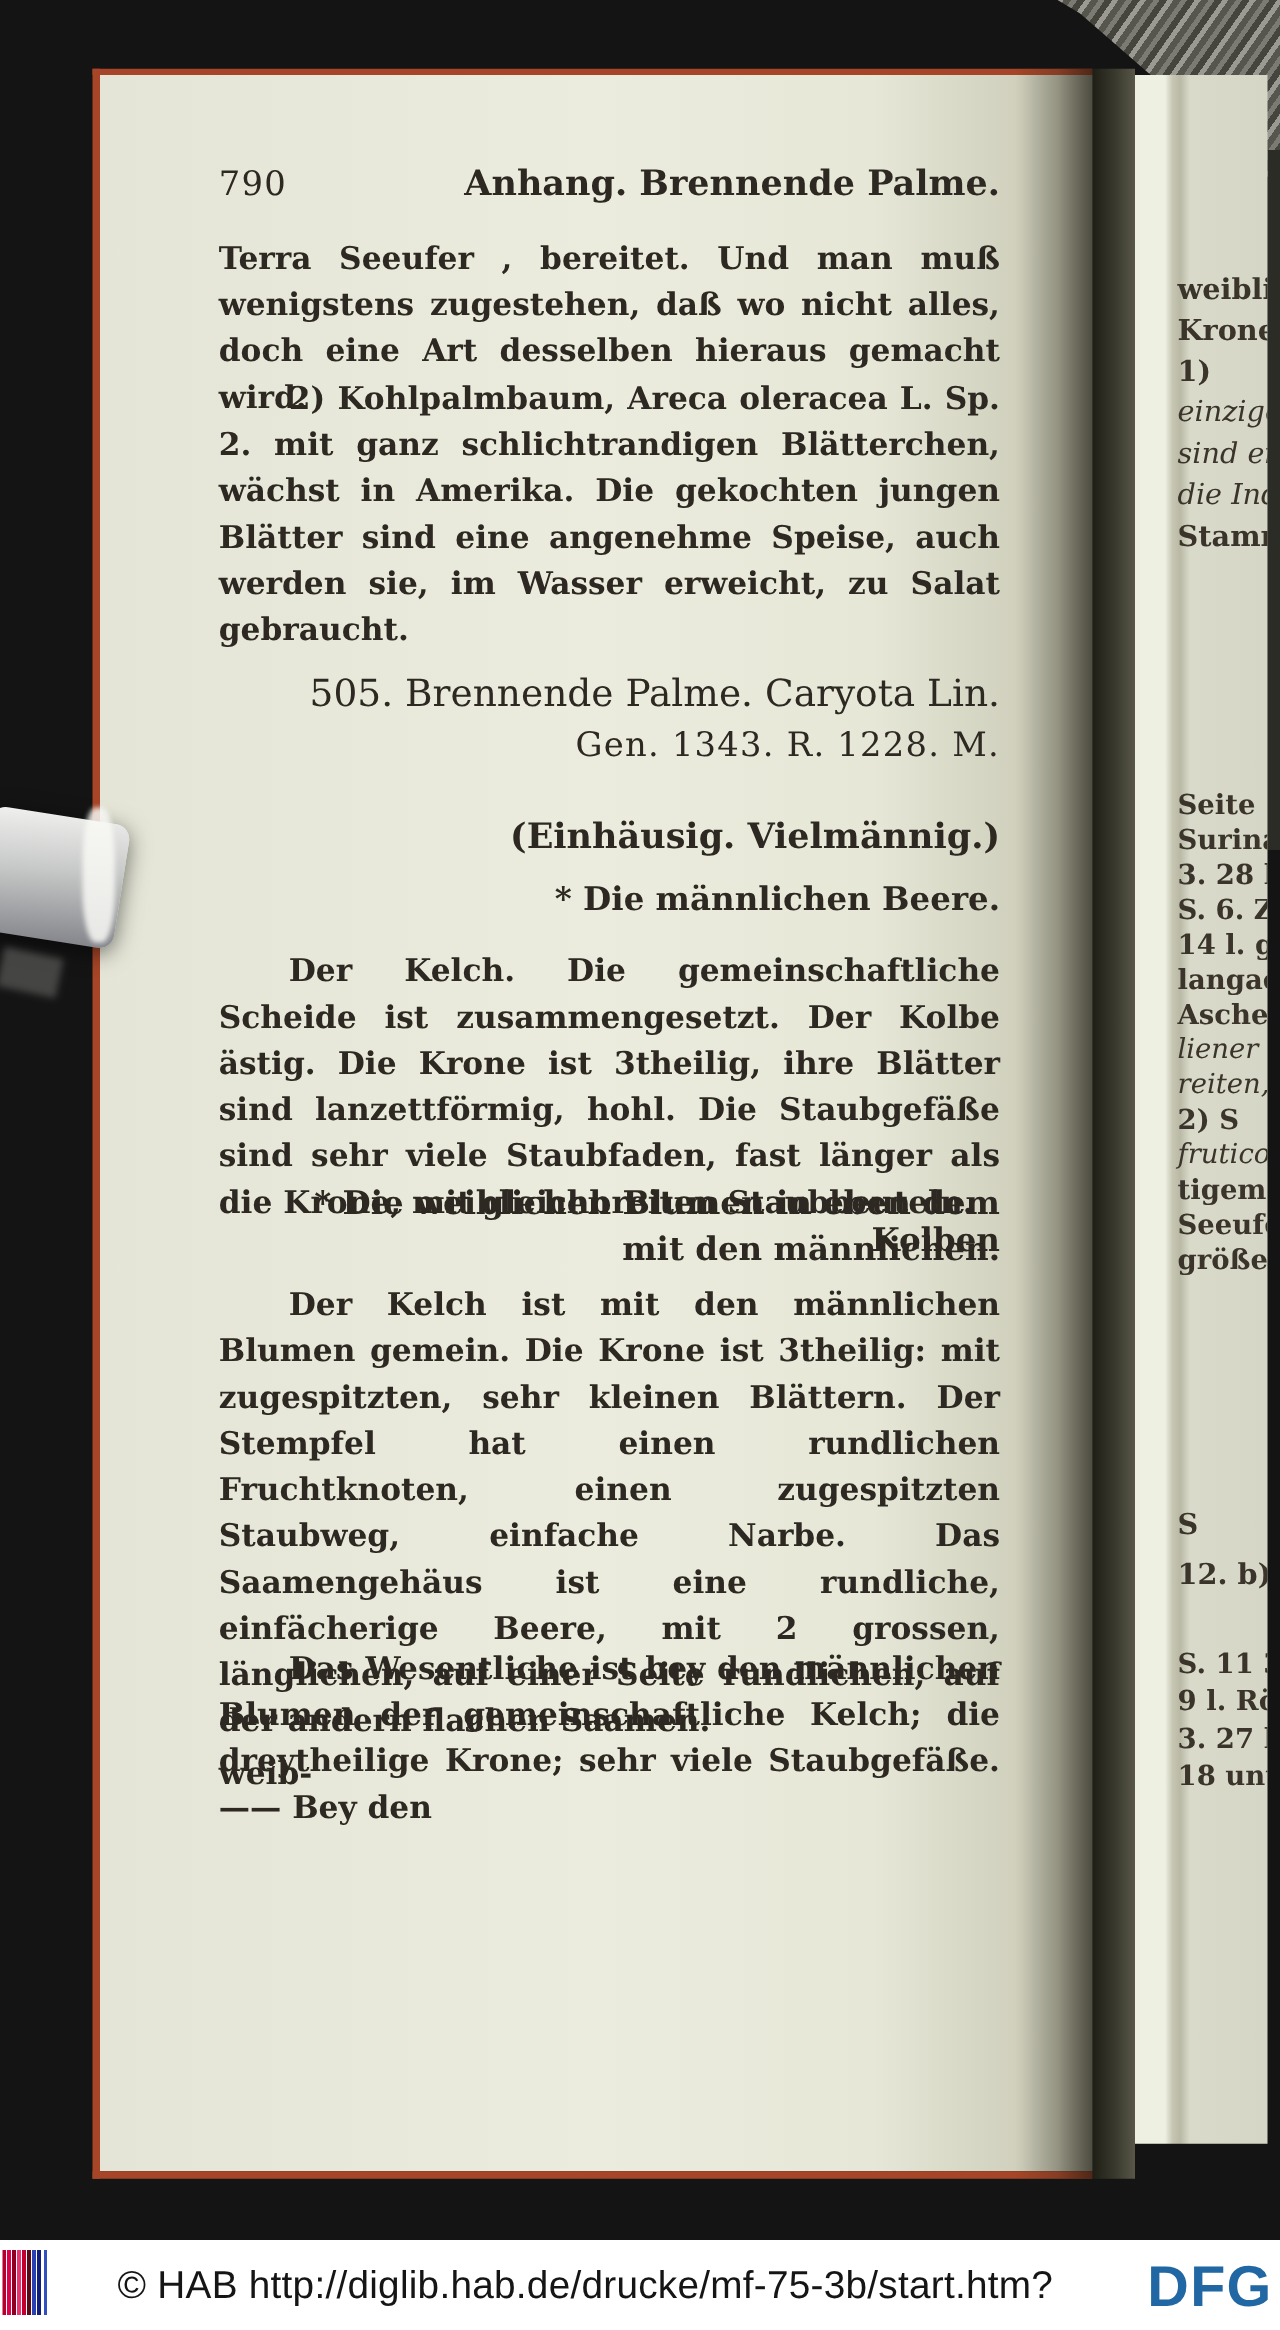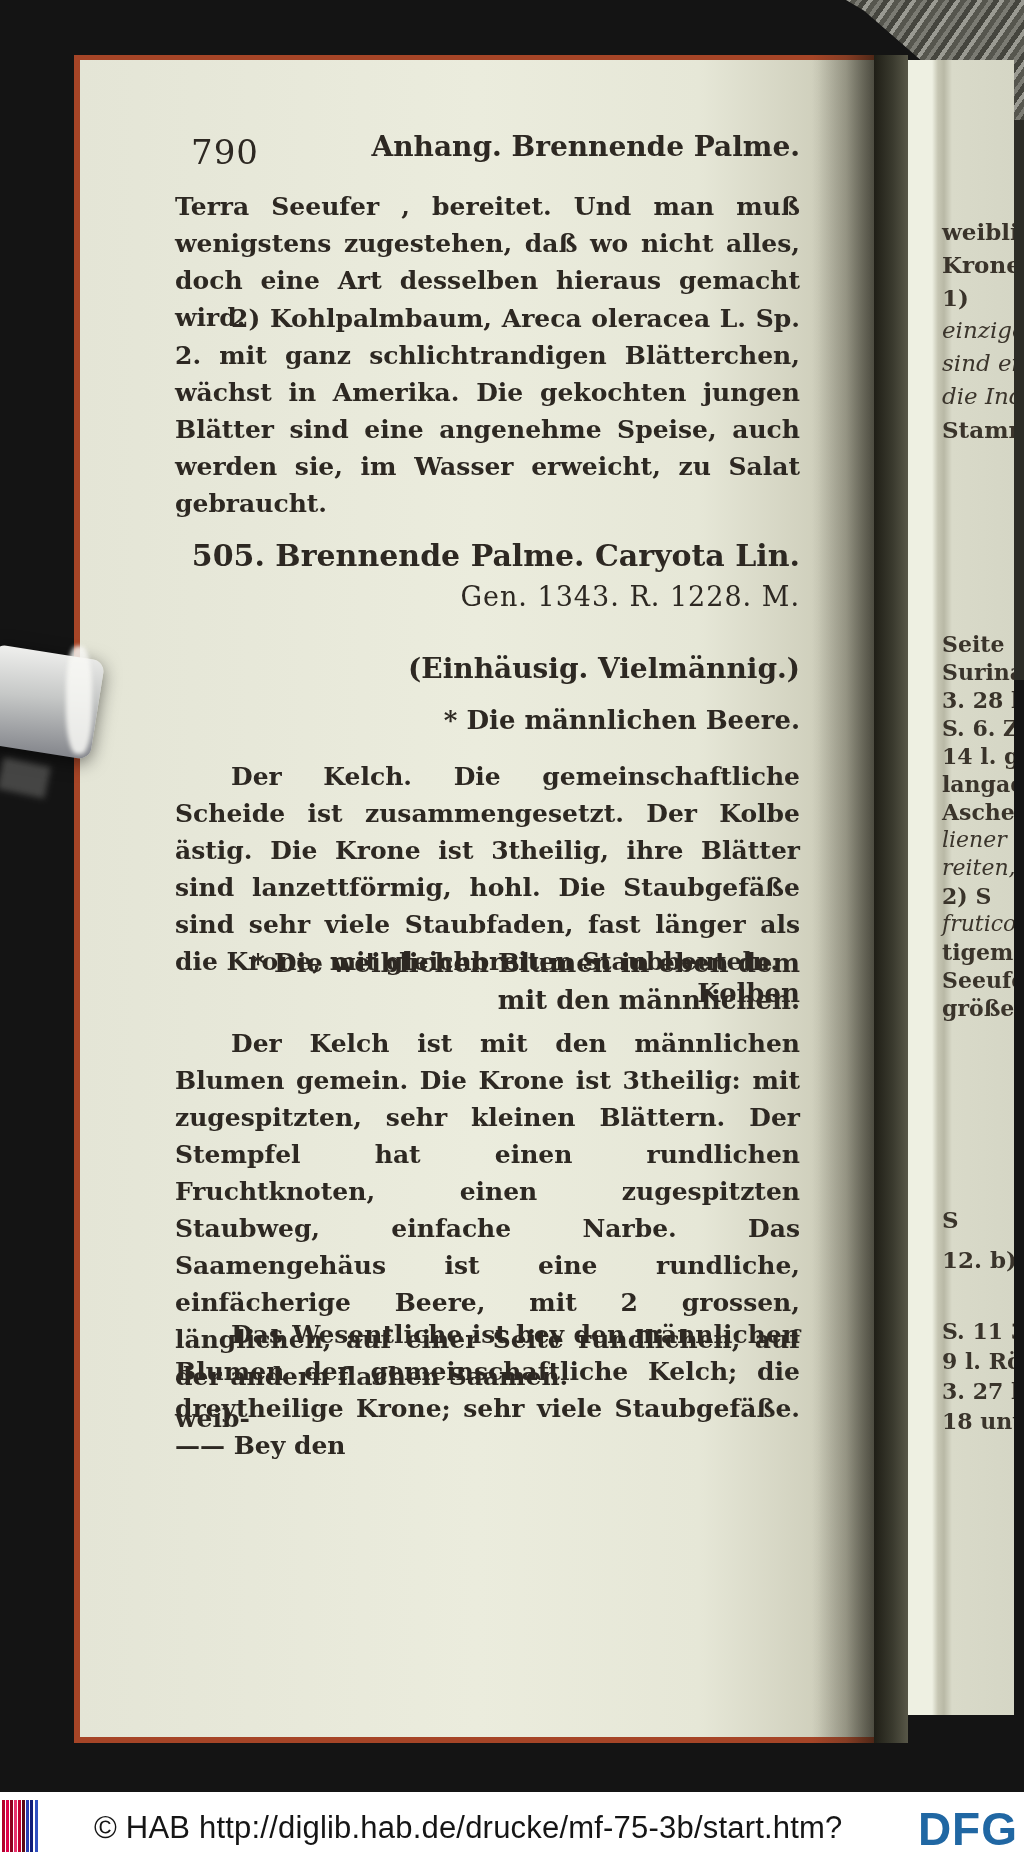--- a/index.html
+++ b/index.html
@@ -20,23 +20,23 @@
   
   .main-page{left:74px;top:55px;width:800px;height:1688px;box-sizing:border-box;
     border-left:6px solid var(--border-red);border-top:5px solid var(--border-red);
     border-bottom:6px solid var(--border-red);
     background:linear-gradient(90deg,#e4e5d6 0%,#ebecdd 50%,#e6e7d7 78%,#cfcfbc 93%,#a3a28f 100%);}
   .pg{position:absolute;color:var(--ink);}
   .col{left:95px;width:625px;}
   .para{font-size:25px;line-height:37px;font-weight:700;text-align:justify;hyphens:auto;}
   .indent{text-indent:56px;}
   .center{text-align:right;}
-  .pageno{left:95px;top:72px;font-size:34px;font-weight:400;letter-spacing:1px;margin-left:16px;}
+  .pageno{left:95px;top:72px;font-size:27px;font-weight:400;letter-spacing:1px;}
   .runhead{top:70px;font-size:28px;font-weight:700;}
-  .h-species{top:478px;font-size:30px;font-weight:700;}
+  .h-species{top:478px;font-size:30px;font-weight:400;}
   .h-ref{top:521px;font-size:27px;font-weight:400;letter-spacing:1px;}
   .h-class{top:592px;font-size:28px;font-weight:700;}
   .h-male{top:645px;font-size:26px;font-weight:700;}
   .h-fem1{top:888px;font-size:26px;font-weight:700;}
   .h-fem2{top:925px;font-size:26px;font-weight:700;}
   .p1{top:128px;} .p2{top:240px;} .p3{top:698px;} .p4{top:965px;} .p5{top:1256px;}
   .catchword{top:1344px;font-size:25px;font-weight:700;padding-right:36px;box-sizing:border-box;}
 
   
   .gutter-soft{left:812px;top:55px;width:62px;height:1688px;

